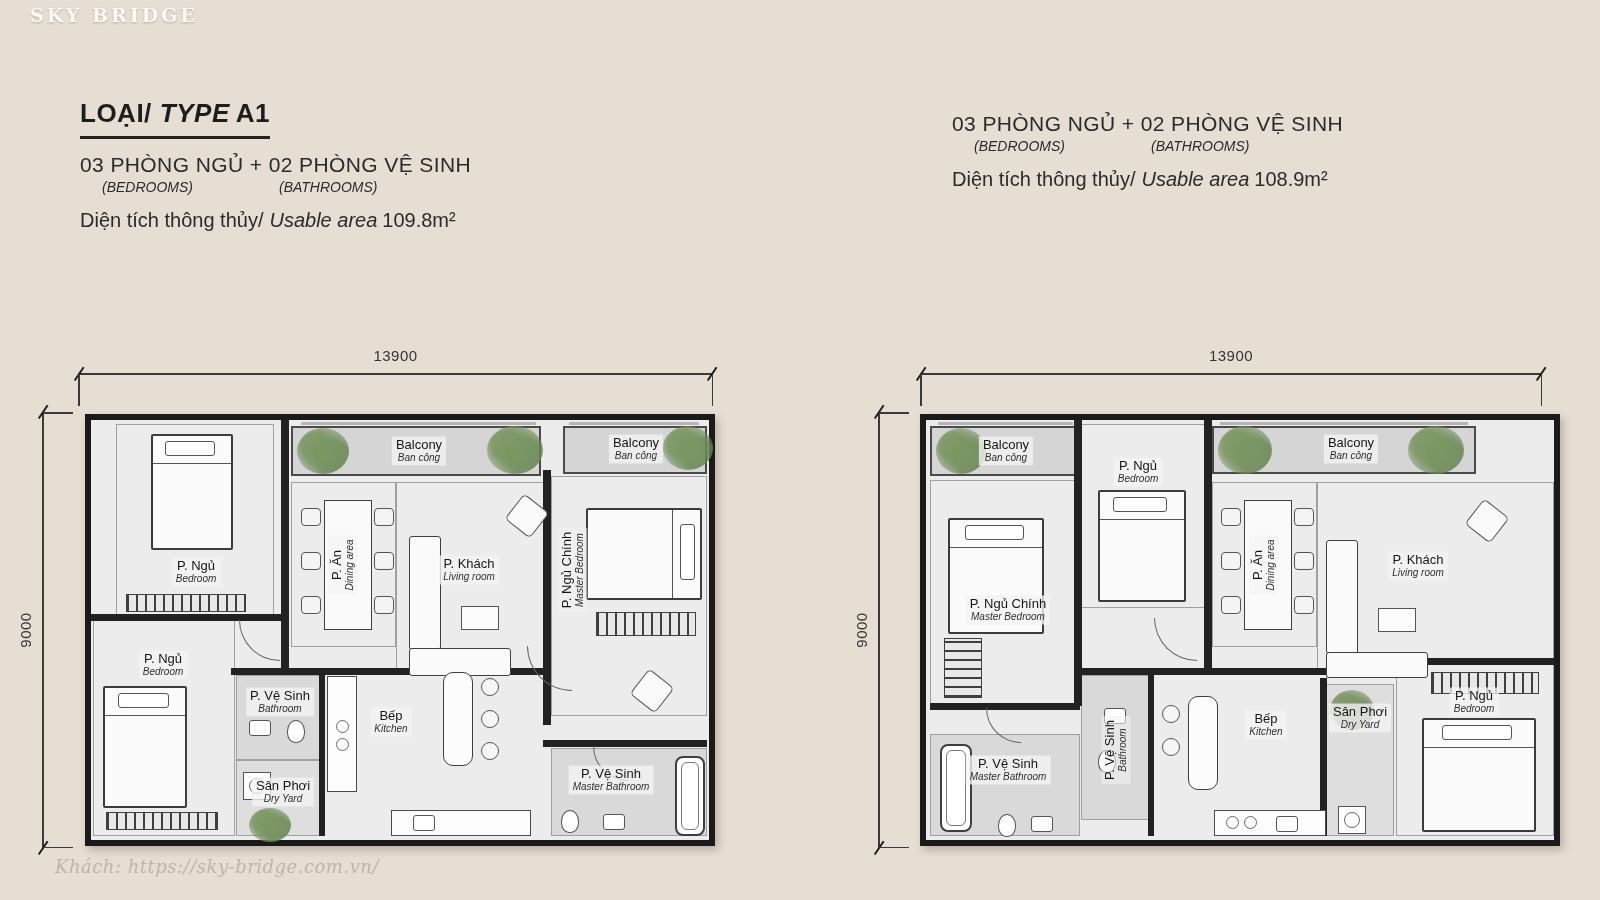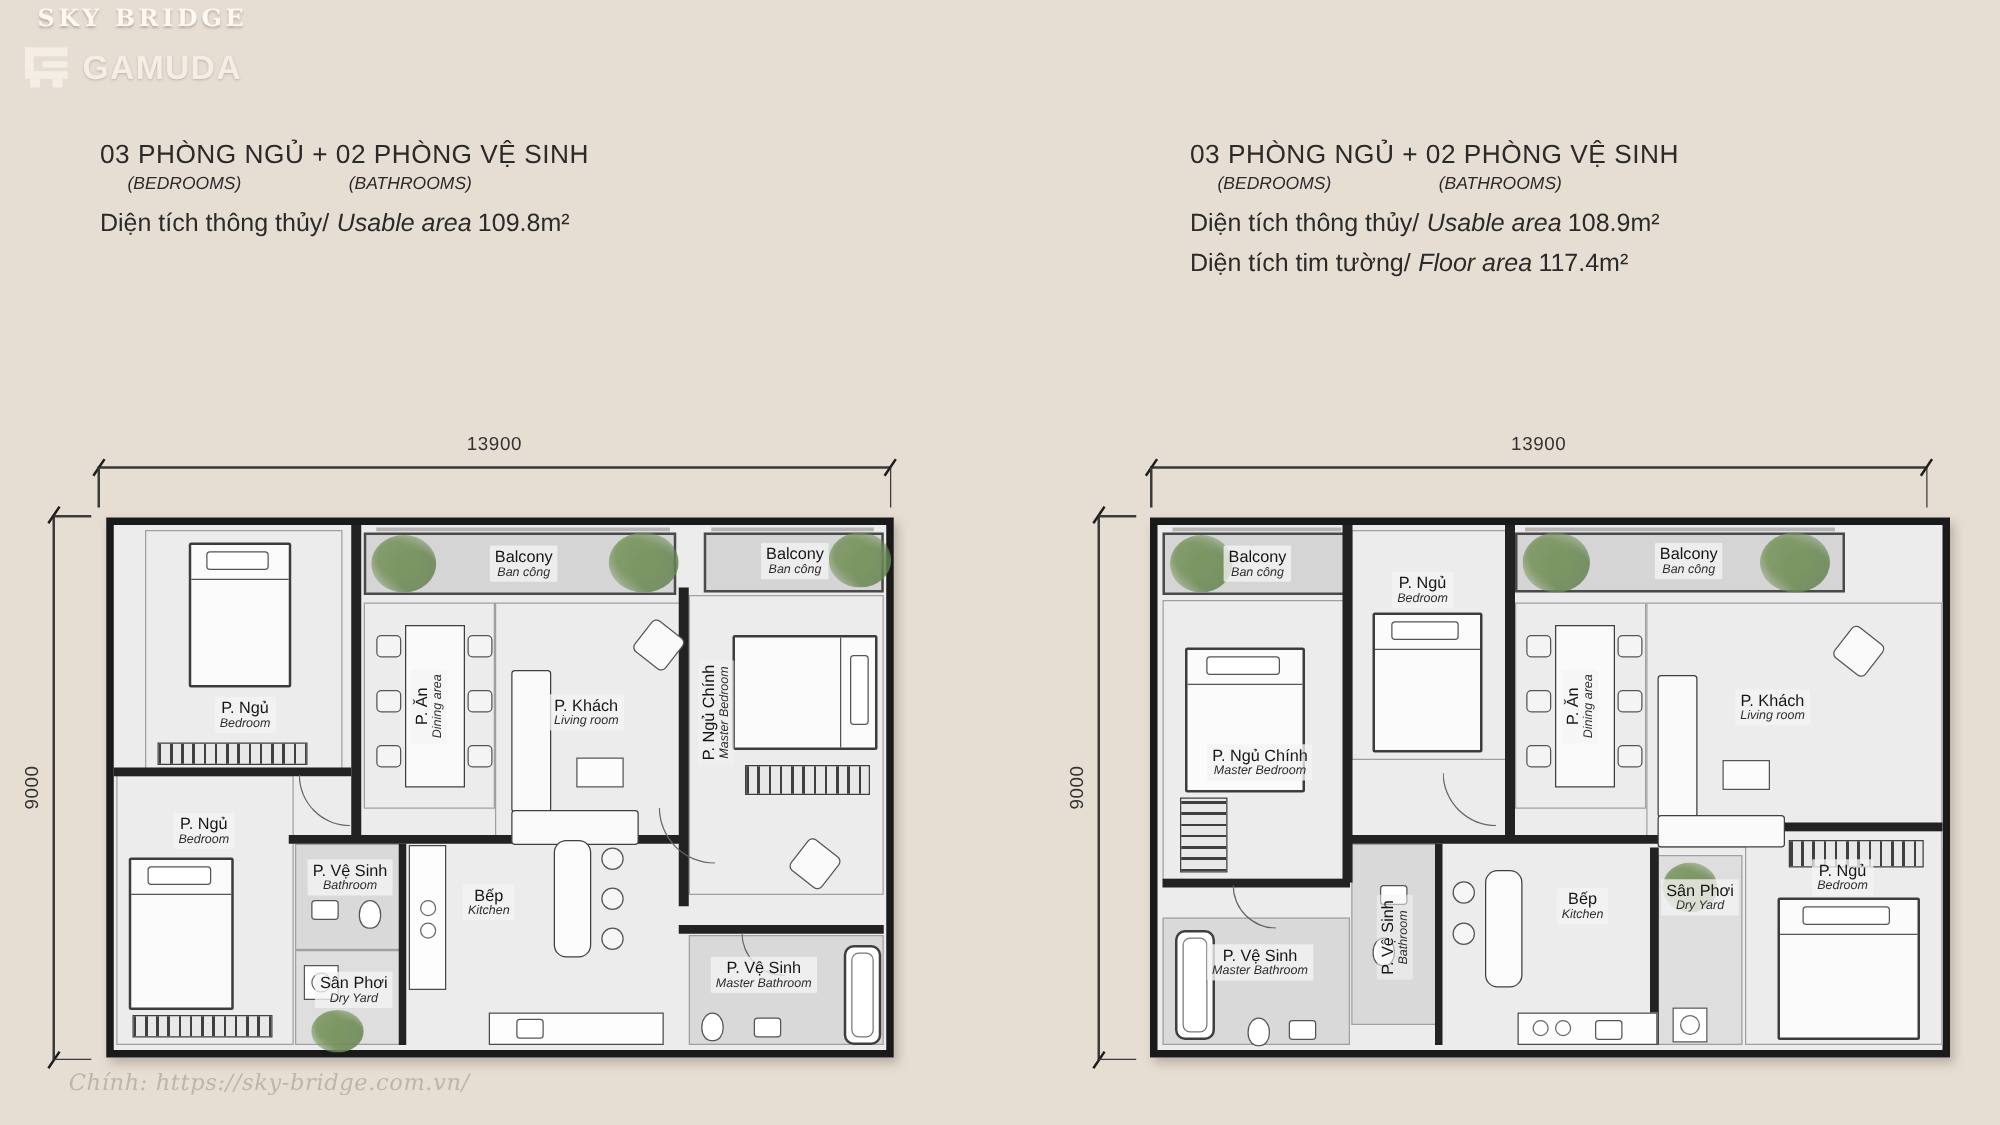--- a/index.html
+++ b/index.html
@@ -96,54 +96,39 @@
   .source{position:absolute;left:55px;top:856px;font-family:"DejaVu Serif",serif;font-style:italic;
     font-size:18px;color:#bcb5a9;letter-spacing:.5px;}
 </style>
 </head>
 <body>
 
 <div class="canvas">
 
   <header class="brand">
     <div class="brand-name">SKY BRIDGE</div>
-    <div class="brand-row">
-      <span>
-        <svg width="38" height="40" viewBox="0 0 38 40">
-          <g fill="#f4eee4">
-            <rect x="2" y="4" width="34" height="7"></rect>
-            <rect x="2" y="4" width="7" height="19"></rect>
-            <rect x="16" y="15" width="20" height="5"></rect>
-            <rect x="2" y="23" width="34" height="6"></rect>
-            <rect x="6" y="29" width="8" height="7"></rect>
-            <rect x="24" y="29" width="8" height="7"></rect>
-          </g>
-        </svg>
-      </span>
-      <div class="developer">GAMUDA</div>
-    </div>
   </header>
 
   <section class="unit" id="unit-a1">
+    <h2><span>LOẠI/</span><span class="tw">TYPE</span><span>A1</span></h2>
     <div class="cfg">03 PHÒNG NGỦ + 02 PHÒNG VỆ SINH</div>
     <div class="subs">
       <span class="s1">(BEDROOMS)</span>
       <span class="s2">(BATHROOMS)</span>
     </div>
     <div class="area"><span>Diện tích thông thủy/</span><em>Usable area</em><span>109.8m²</span></div>
   </section>
 
   <section class="unit" id="unit-a2">
     <div class="cfg">03 PHÒNG NGỦ + 02 PHÒNG VỆ SINH</div>
     <div class="subs">
       <span class="s1">(BEDROOMS)</span>
       <span class="s2">(BATHROOMS)</span>
     </div>
     <div class="area"><span>Diện tích thông thủy/</span><em>Usable area</em><span>108.9m²</span></div>
-    <div class="area"><span>Diện tích tim tường/</span><em>Floor area</em><span>117.4m²</span></div>
   </section>
 
   <div class="dim dim-h" style="left:78px;top:347px;width:635px;height:60px;">
     <span class="dim-label">13900</span>
     <div class="dim-line-h"></div>
       <i class="tick t-l"></i>
       <i class="tick t-r"></i>
     <i class="ext-v e-l"></i>
       <i class="ext-v e-r"></i>
   </div>
@@ -395,14 +380,14 @@
     <i class="toilet" style="left:72px;top:394px;"></i>
     <i class="sink" style="left:105px;top:396px;"></i>
     <i class="toilet" style="left:172px;top:330px;"></i>
     <i class="sink" style="left:178px;top:288px;"></i>
     <div class="tree" style="left:404px;top:270px;width:44px;height:40px;"></div>
     <i class="washer" style="left:412px;top:386px;"></i>
     <div class="arc" style="left:228px;top:198px;width:42px;height:42px;"></div>
     <div class="arc" style="left:60px;top:288px;width:34px;height:34px;"></div>
   </div>
 
-  <footer class="source">Chính: https://sky-bridge.com.vn/</footer>
+  <footer class="source">Khách: https://sky-bridge.com.vn/</footer>
 </div>
 
 </body></html>

